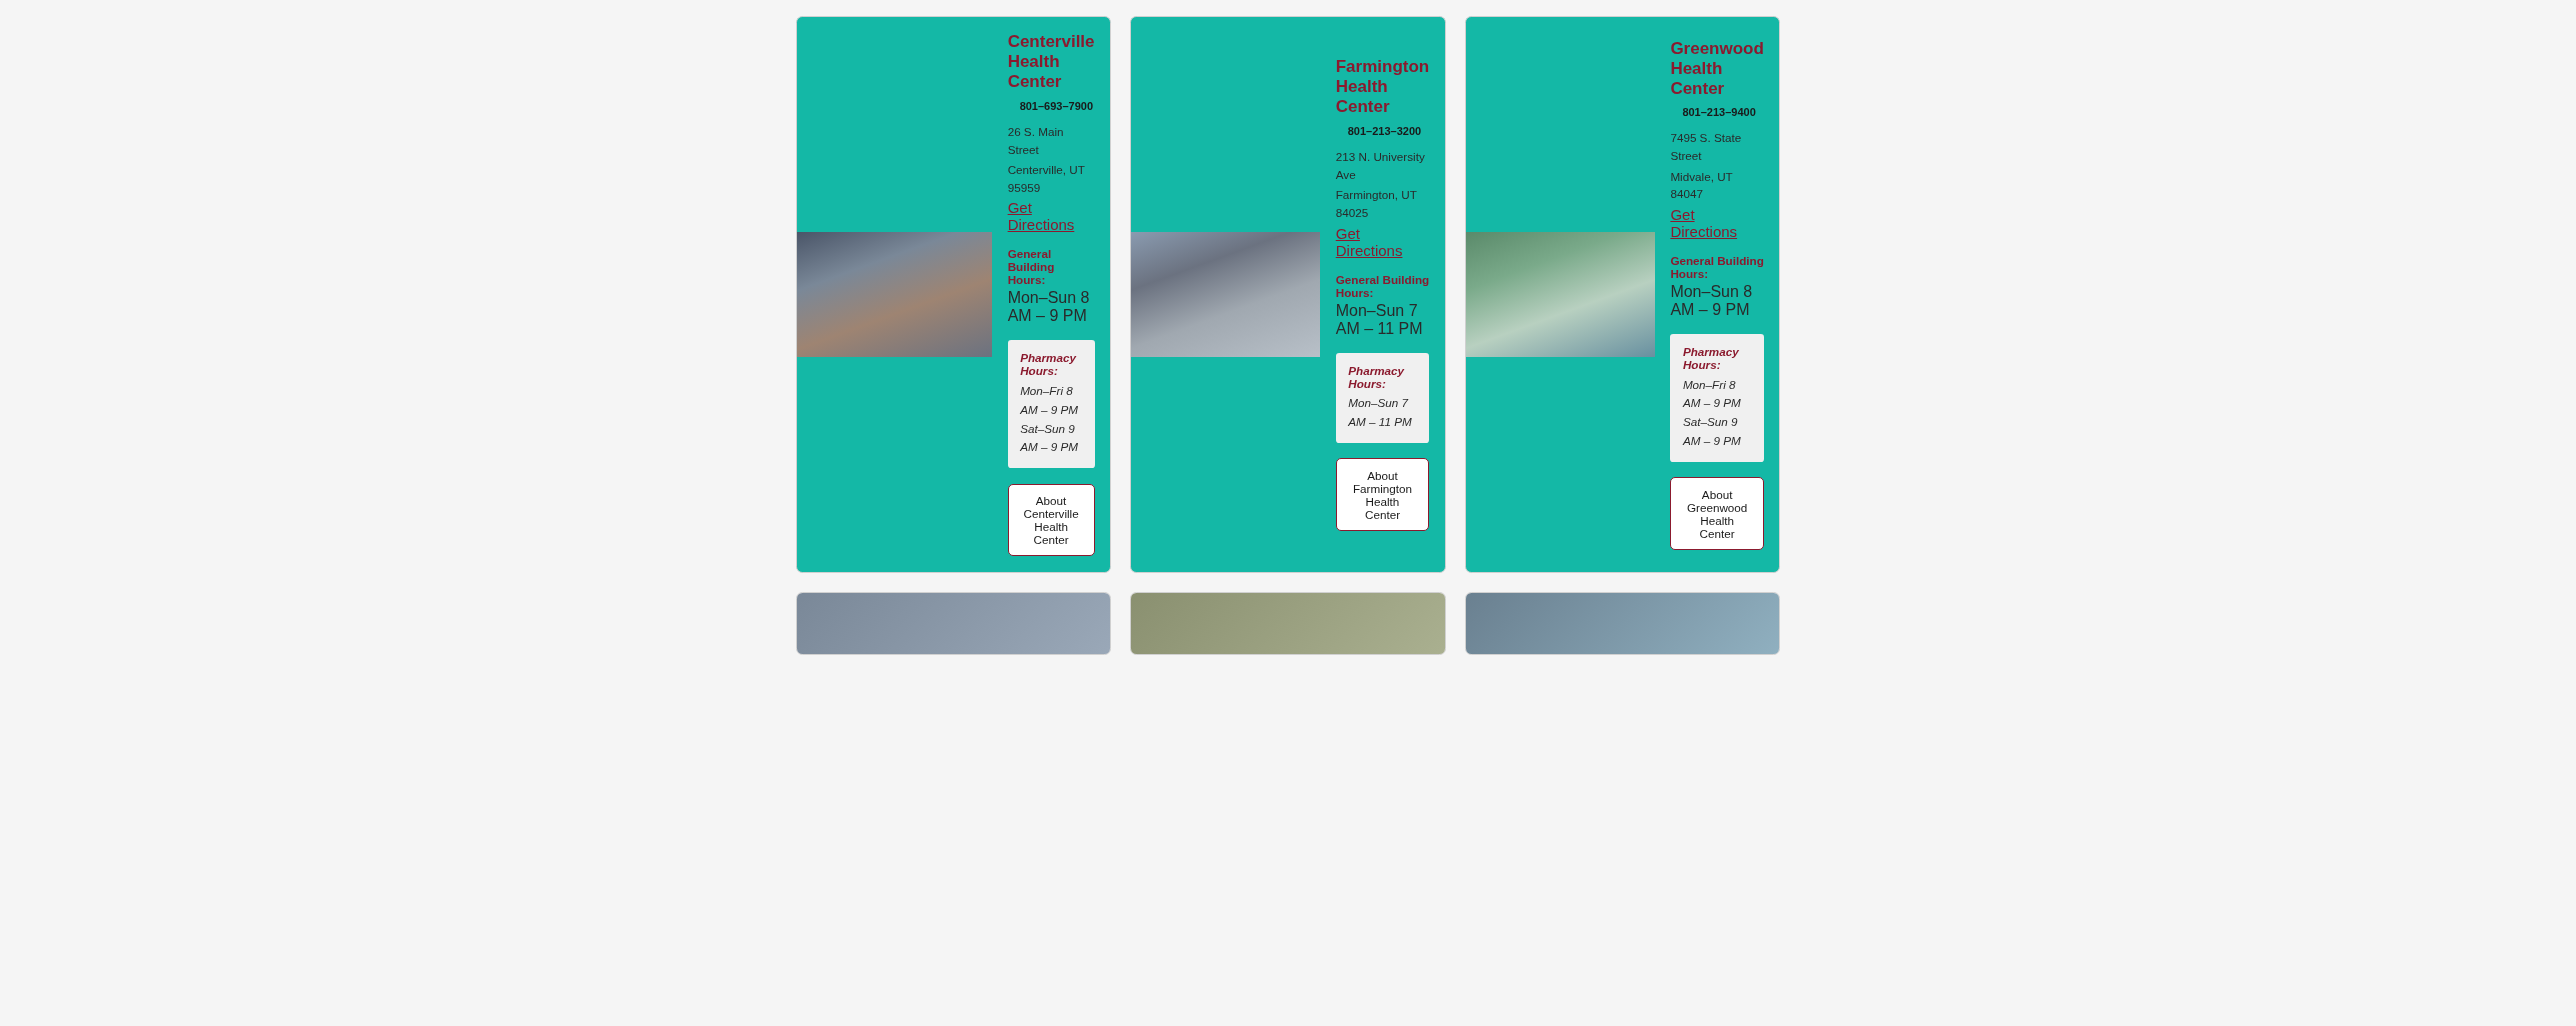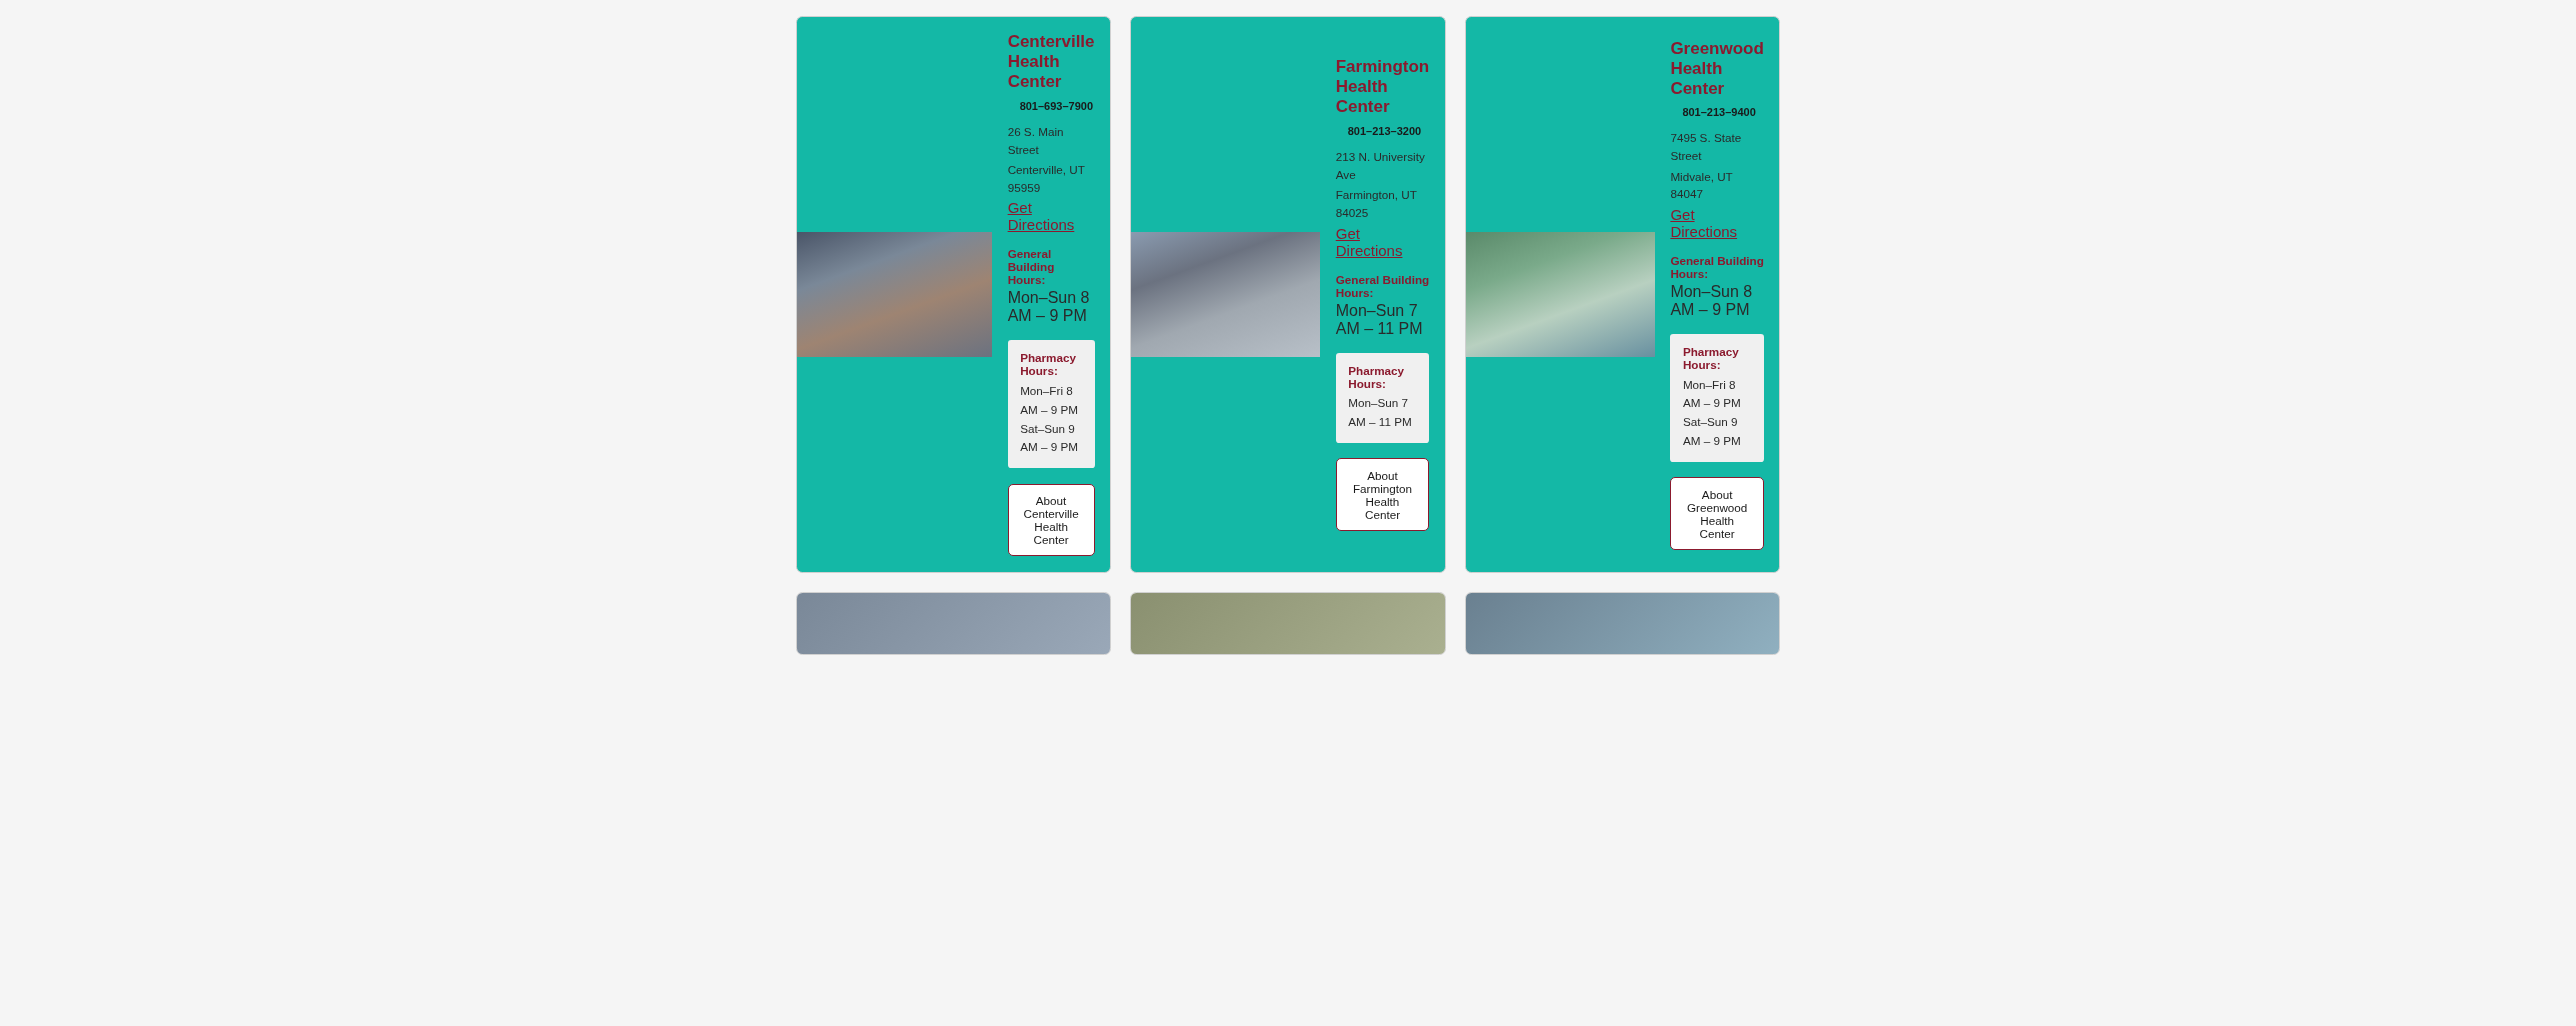--- a/index.html
+++ b/index.html
@@ -105,20 +105,21 @@
     .hours-text {
       font-size: 16px;
       color: #2a2a2a;
     }
 
     .pharmacy-box {
       background-color: #f0f0f0;
       padding: 11px 12.5px;
       border-radius: 3.1px;
       margin-bottom: 15.6px;
+      font-style: italic;
     }
 
     .pharmacy-label {
       font-size: 11.7px;
       font-weight: bold;
       color: #8b1a2e;
       margin-bottom: 4.7px;
     }
 
     .pharmacy-hours-text {

